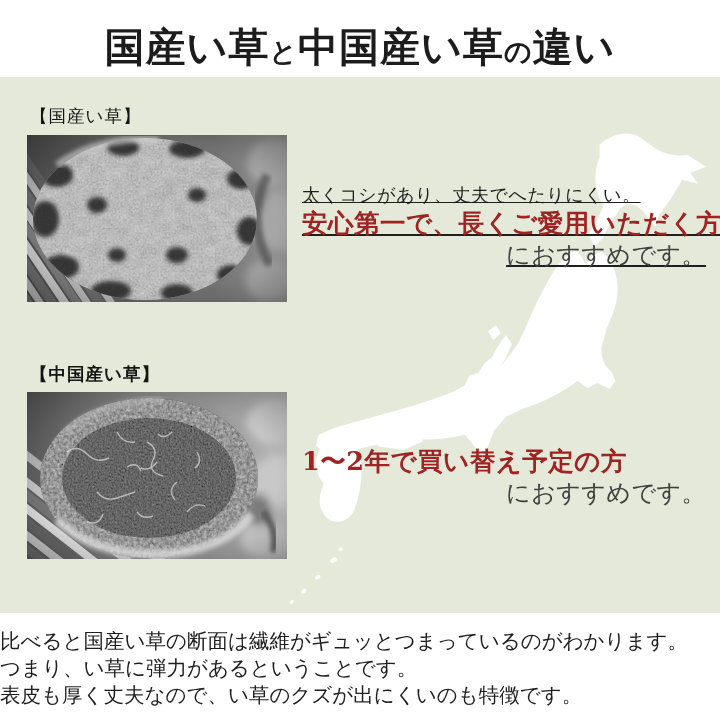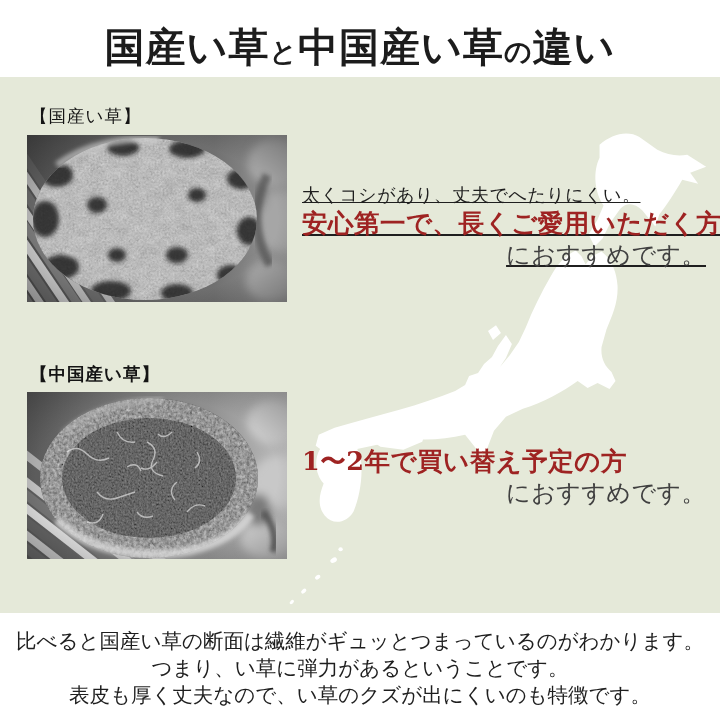--- a/index.html
+++ b/index.html
@@ -25,21 +25,21 @@
   .photo-chinese{top:315px;}
   .textblock{position:absolute;left:302px;width:406px;}
   .tb-domestic{top:106px;text-decoration:underline;}
   .tb-chinese{top:368px;}
   .textblock p{margin:0;}
   .desc{font-size:18px;line-height:24px;letter-spacing:0.5px;color:#1e1e1e;white-space:nowrap;}
   .hl{font-size:25.5px;line-height:32px;font-weight:bold;color:#9e2322;letter-spacing:0.5px;white-space:nowrap;}
   .sfx{font-size:24px;line-height:24px;margin-top:4px !important;text-align:right;color:#404040;
        letter-spacing:0.5px;padding-right:2px;white-space:nowrap;}
   
-  .footer-note{position:absolute;left:0;top:628px;width:720px;text-align:center;}
+  .footer-note{position:absolute;left:0;top:628px;width:720px;}
   .footer-note p{margin:0;font-size:20.5px;line-height:27px;color:#1e1e1e;letter-spacing:0px;white-space:nowrap;}
 </style>
 </head>
 <body>
 
 <div class="canvas">
 
   <header class="title-bar">
     <h1 class="page-title"><span class="tl">国産い草</span><span class="ts">と</span><span class="tl">中国産い草</span><span class="ts">の</span><span class="tl">違い</span></h1>
   </header>

